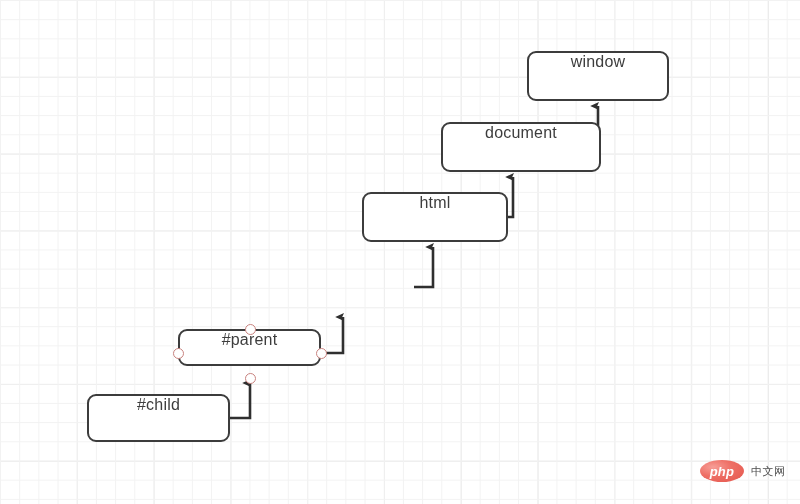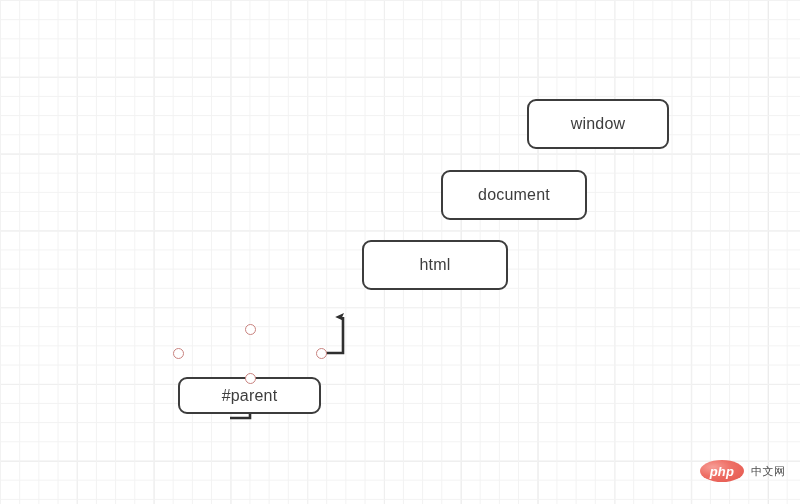--- a/index.html
+++ b/index.html
@@ -41,27 +41,26 @@
     overflow: visible;
   }
 
   .node {
     position: absolute;
     box-sizing: border-box;
     background: #ffffff;
     border: 2px solid #3c3c3c;
     border-radius: 9px;
     display: flex;
-    align-items: center;
+    align-items: flex-start;
     justify-content: center;
     color: #3d3d3d;
     font-size: 16px;
     letter-spacing: 0.2px;
     white-space: nowrap;
-    margin-top: 48px;
   }
 
   .handle {
     position: absolute;
     width: 11px;
     height: 11px;
     margin-left: -5.5px;
     margin-top: -5.5px;
     box-sizing: border-box;
     border: 1.4px solid #c9837f;
@@ -119,31 +118,34 @@
 
     <polyline fill="none" stroke="#2f2f2f" stroke-width="2.6" stroke-linecap="butt" stroke-linejoin="miter" marker-end="url(#arrowUp)" points="321,353 343,353 343,317"></polyline>
 
     <polyline fill="none" stroke="#2f2f2f" stroke-width="2.6" stroke-linecap="butt" stroke-linejoin="miter" marker-end="url(#arrowUp)" points="414,287 433,287 433,247"></polyline>
 
     <polyline fill="none" stroke="#2f2f2f" stroke-width="2.6" stroke-linecap="butt" stroke-linejoin="miter" marker-end="url(#arrowUp)" points="504,217 513,217 513,177"></polyline>
 
     <polyline fill="none" stroke="#2f2f2f" stroke-width="2.6" stroke-linecap="butt" stroke-linejoin="miter" marker-end="url(#arrowUp)" points="583,147 598,147 598,106"></polyline>
   </svg>
 
+  <div class="node" style="left: 87px; top: 394px; width: 143px; height: 48px;">
+    <span>#child</span>
+  </div>
 
   <div class="node" style="left: 178px; top: 329px; width: 143px; height: 37px;">
     <span>#parent</span>
   </div>
 
 
   <div class="node" style="left: 362px; top: 192px; width: 146px; height: 50px;">
     <span>html</span>
   </div>
 
-  <div class="node" style="left: 441px; top: 122px; width: 146px; height: 50px;">
+  <div class="node" style="left: 441px; top: 122px; width: 160px; height: 50px;">
     <span>document</span>
   </div>
 
   <div class="node" style="left: 527px; top: 51px; width: 142px; height: 50px;">
     <span>window</span>
   </div>
 
   <div class="handle" style="left: 250px; top: 329px;"></div>
   <div class="handle" style="left: 178px; top: 353px;"></div>
   <div class="handle" style="left: 321px; top: 353px;"></div>

